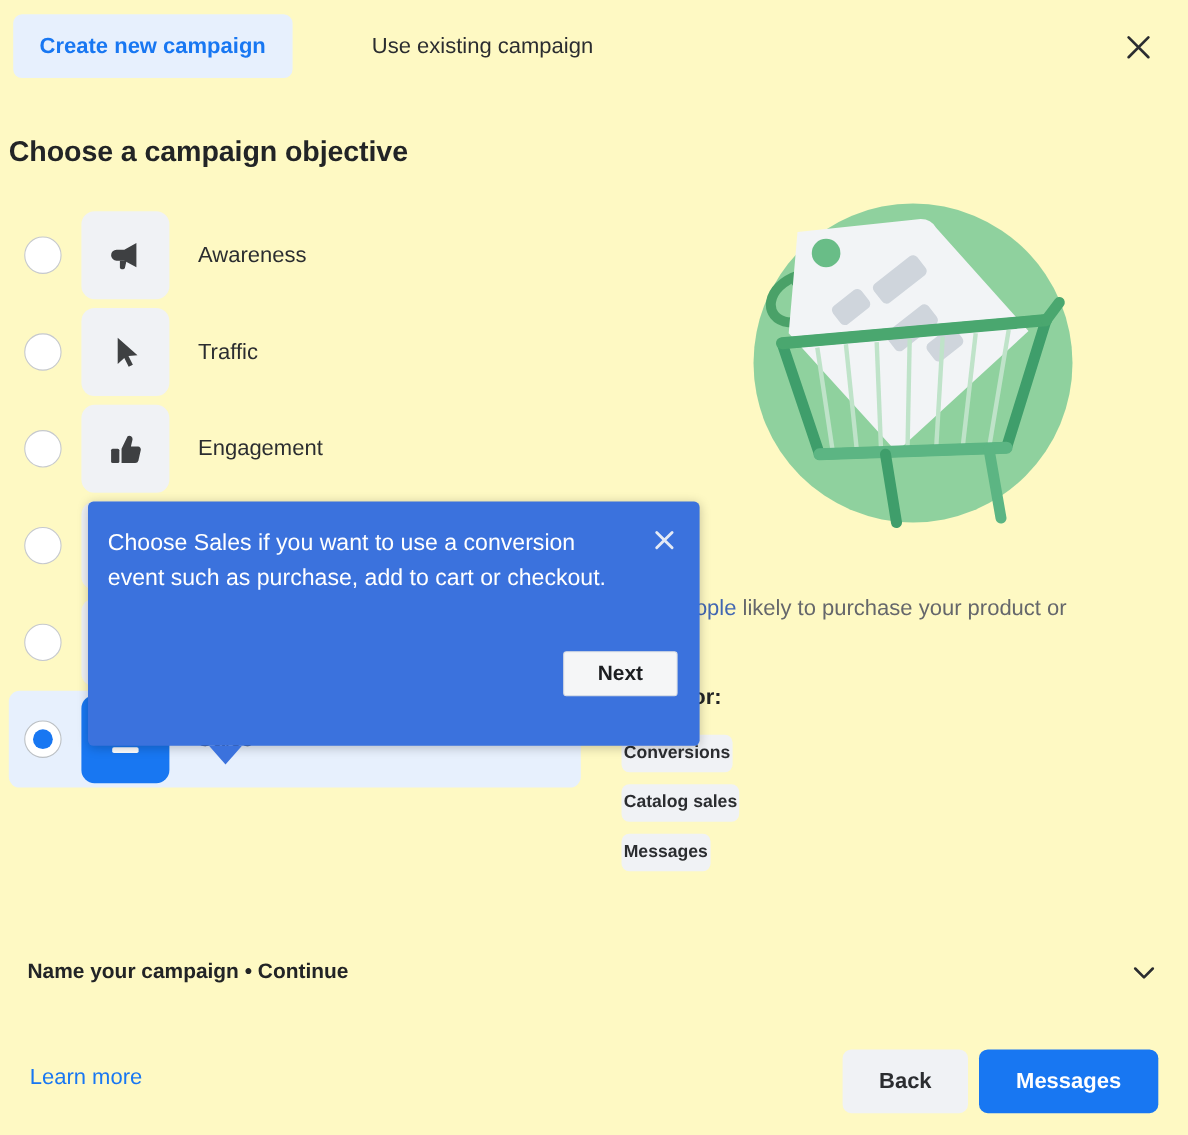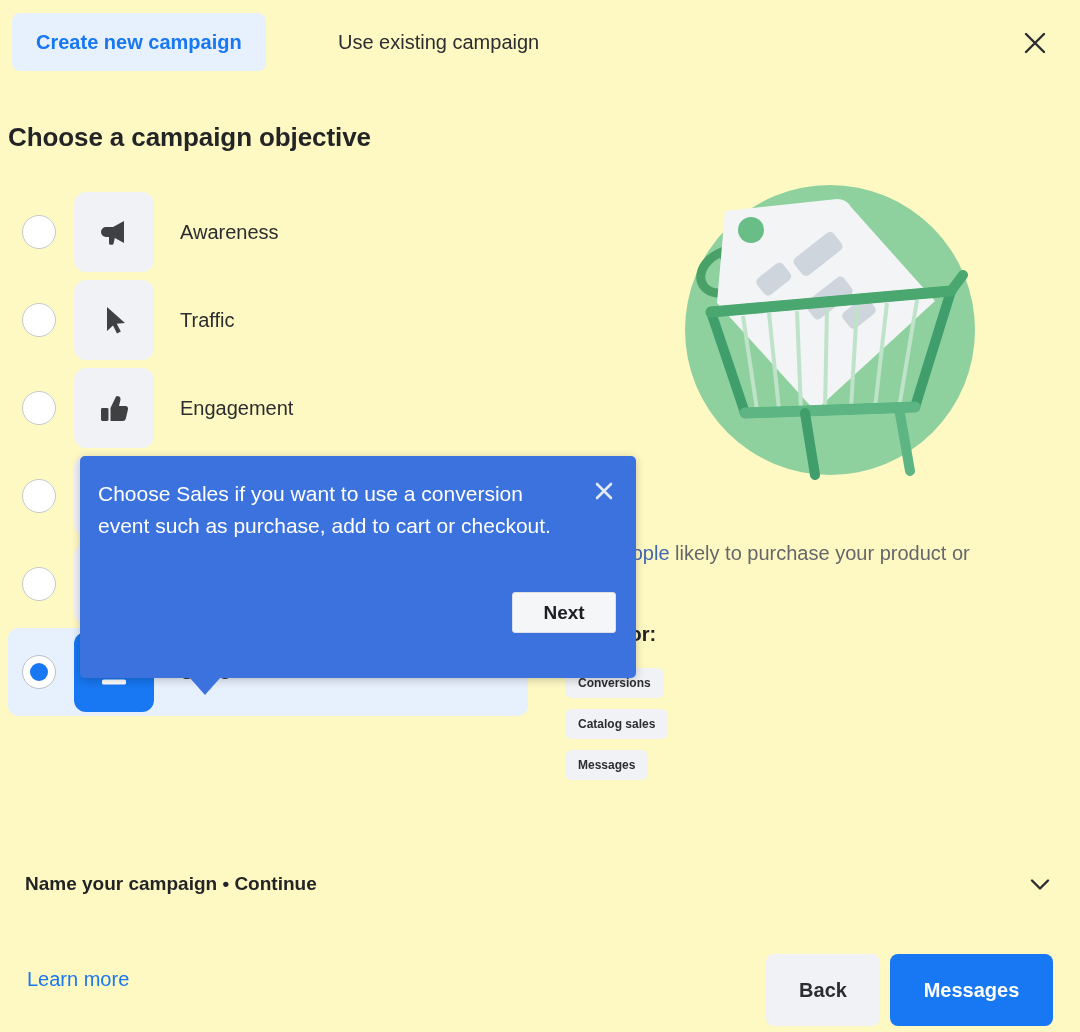--- a/index.html
+++ b/index.html
@@ -74,41 +74,41 @@
     font-size:20px; line-height:31px; color:#65676b;
   }
   .detail-desc .lnk { color:#4267b2; }
   .good-for {
     position:absolute; left:20px; top:448px;
     font-size:20px; font-weight:bold; color:#222426;
   }
   .chips { position:absolute; left:20px; top:493px; }
   .chip {
     display:inline-block; background:#f0f2f5; color:#2b2d30;
-    font-size:12px; font-weight:bold; border-radius:7px;
-    padding:8px 13px; margin-bottom:11px;
+    font-size:16px; font-weight:bold; border-radius:7px;
+    padding:8px 2px; margin-bottom:11px;
   }
   .chip-row { display:block; }
 
   
   .name-sec {
     position:absolute; left:25px; top:856px; width:1030px; height:56px;
     display:flex; align-items:center; justify-content:space-between;
   }
   .name-sec .lbl { font-size:19px; font-weight:bold; color:#222426; }
   .chev { width:30px; height:30px; display:flex; align-items:center; justify-content:center; }
 
   
   .footer { position:absolute; left:0; top:946px; width:1080px; height:86px; }
   .learn-more {
     position:absolute; left:27px; top:22px;
     font-size:20px; color:#1877f2; text-decoration:none;
   }
   .btn {
-    position:absolute; top:8px; height:72px; border-radius:8px;
+    position:absolute; top:8px; height:58px; border-radius:8px;
     display:flex; align-items:center; justify-content:center;
     font-size:20px; font-weight:bold; border:none; cursor:pointer;
     font-family:"Liberation Sans", sans-serif;
   }
   .btn-back { right:200px; width:114px; background:#f0f2f5; color:#2b2d30; }
   .btn-continue { right:27px; width:163px; background:#1877f2; color:#ffffff; }
 
   
   .tooltip {
     position:absolute; left:80px; top:456px; width:556px; height:222px;

